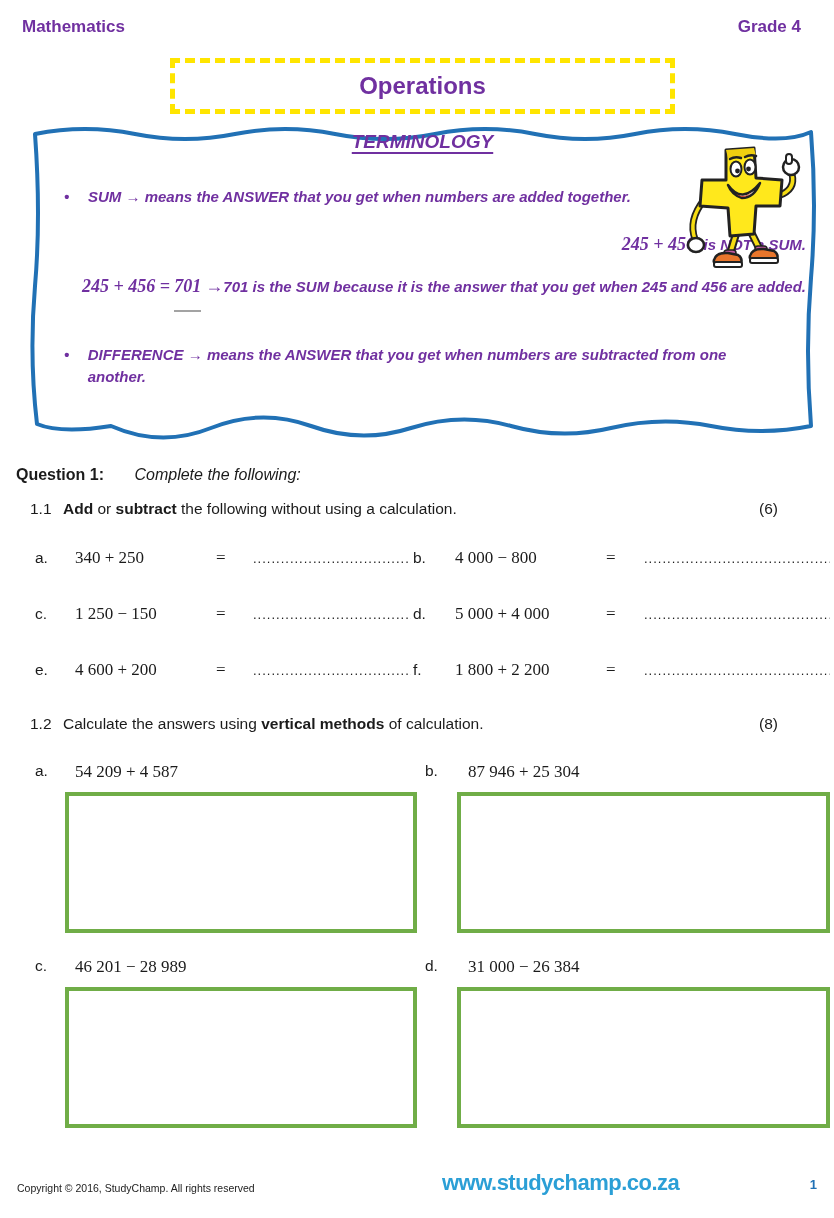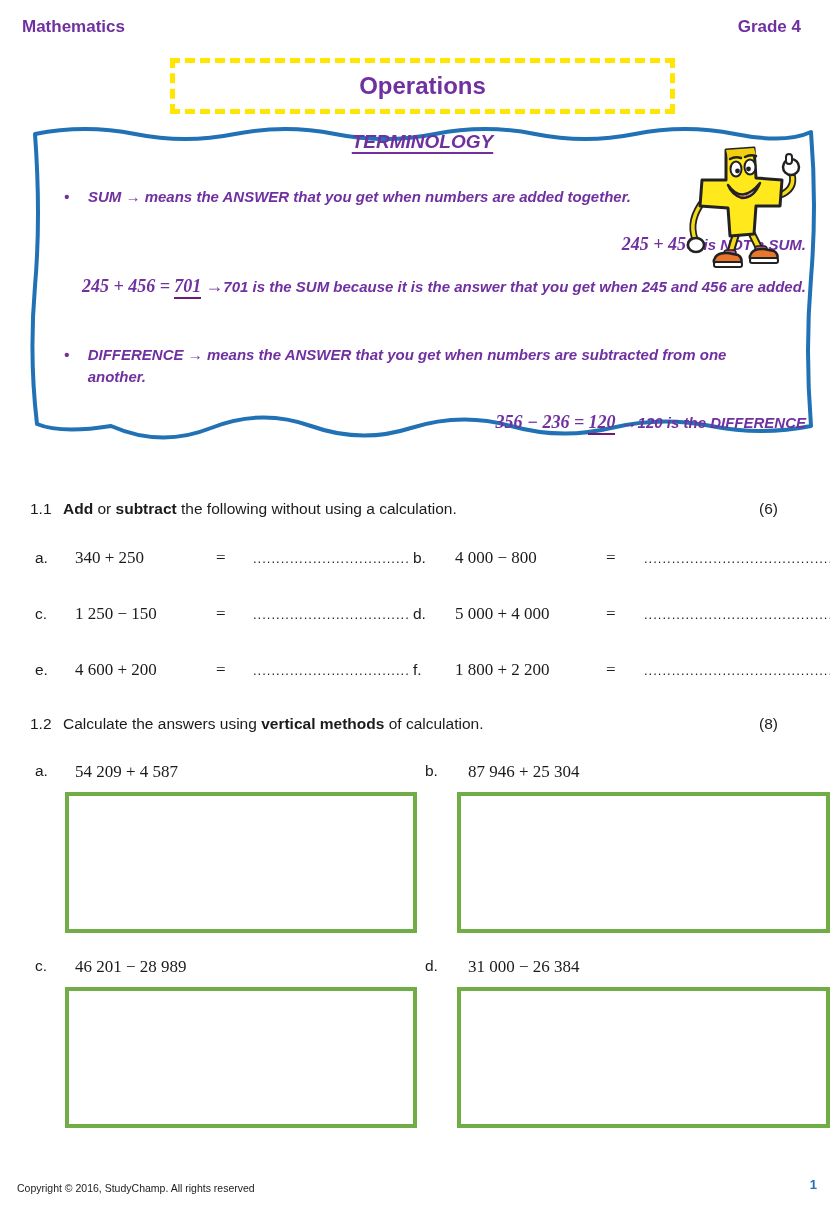--- a/index.html
+++ b/index.html
@@ -24,21 +24,21 @@
   .term-heading {
     position:absolute; top:15px; left:0; width:100%; text-align:center;
     font-size:19px; font-weight:bold; color:#7030A0;
     text-decoration:underline; text-underline-offset:4px; text-decoration-thickness:2px;
   }
   .bullet { position:absolute; display:flex; color:#7030A0; font-weight:bold; font-size:15px; line-height:22px; }
   .bullet .dot { width:26px; text-align:left; padding-left:2px; }
   .bullet1 { top:70px; left:37px; right:150px; }
   .bullet2 { top:228px; left:37px; right:40px; }
   .mathp  { font-family:"Liberation Serif", serif; font-weight:bold; color:#7030A0; font-size:18px; }
-  .ansu   { border-bottom:2px solid #701a75; padding-bottom:1px;margin-top:17px; }
+  .ansu   { border-bottom:2px solid #a3a3a3; padding-bottom:14px;margin-top:17px; }
   .arrow  { font-weight:bold; }
   .cline  { position:absolute; left:14px; right:14px; text-align:right;
             color:#7030A0; font-weight:bold; font-size:15px; line-height:24px; }
   .cline1 { top:116px; }
   .cline2 { top:158px; }
   .cline3 { top:294px; }
   .mascot { position:absolute; top:26px; right:18px; width:122px; height:126px; }
   
   .q1-line { position:absolute; left:16px; top:466px; font-size:16px; }
   .q1-label { font-weight:bold; }
@@ -116,25 +116,20 @@
       <span class="mathp arrow">→</span><span>701 is the SUM because it is the answer that you get when 245 and 456 are added.</span>
     </div>
 
     <div class="bullet bullet2">
       <span class="dot">•</span>
       <span>
         <span>DIFFERENCE</span>&nbsp;<span class="arrow">→</span>&nbsp;<span>means the ANSWER that you get when numbers are subtracted from one another.</span>
       </span>
     </div>
 
-    <div class="cline cline3">
-      <span class="mathp">356 − 236 =</span>
-      <span class="mathp ansu">120</span>
-      <span class="mathp arrow">→</span><span>120 is the DIFFERENCE</span>
-    </div>
 
     <svg class="mascot" viewBox="0 0 122 126">
 
       <path d="M24 58 Q8 78 15 97" fill="none" stroke="#222" stroke-width="7" stroke-linecap="round"></path>
       <path d="M24 58 Q8 78 15 97" fill="none" stroke="#F5DC12" stroke-width="3.5" stroke-linecap="round"></path>
       <ellipse cx="16" cy="103" rx="8" ry="7" fill="#fff" stroke="#222" stroke-width="2.5"></ellipse>
 
       <path d="M98 54 Q116 48 112 32" fill="none" stroke="#222" stroke-width="7" stroke-linecap="round"></path>
       <path d="M98 54 Q116 48 112 32" fill="none" stroke="#F5DC12" stroke-width="3.5" stroke-linecap="round"></path>
       <ellipse cx="111" cy="25" rx="8" ry="8" fill="#fff" stroke="#222" stroke-width="2.5"></ellipse>
@@ -160,20 +155,24 @@
       <circle cx="57.5" cy="29" r="2.4" fill="#222"></circle>
       <circle cx="68.5" cy="27" r="2.4" fill="#222"></circle>
       <path d="M50 17 Q55 14 61 16" fill="none" stroke="#222" stroke-width="2.5" stroke-linecap="round"></path>
       <path d="M65 15 Q70 12 76 14" fill="none" stroke="#222" stroke-width="2.5" stroke-linecap="round"></path>
 
       <path d="M48 43 Q62 63 80 41 Q74 56 62 56 Q52 53 48 43 Z" fill="#fff" stroke="#222" stroke-width="2.5" stroke-linejoin="round"></path>
       <path d="M56 52 Q64 57 72 50 Q68 55 62 55 Q58 54 56 52 Z" fill="#D6402A" stroke="none"></path>
     </svg>
   </div>
 
+  <div class="q1-line">
+    <span class="q1-label">Question 1:</span>
+    <span class="q1-instr">Complete the following:</span>
+  </div>
 
   <div class="subq s11">
     <span class="num">1.1</span>
     <span class="txt"><b>Add</b><span> or </span><b>subtract</b><span> the following without using a calculation.</span></span>
     <span class="marks">(6)</span>
   </div>
 
   <div class="mrow row-a">
     <span class="rl">a.</span>
     <span class="re">340 + 250</span>
@@ -227,15 +226,16 @@
     <span class="re">46 201 − 28 989</span>
   </div>
   <div class="vlabel vl-cd vcol2">
     <span class="rl">d.</span>
     <span class="re">31 000 − 26 384</span>
   </div>
   <div class="abox box-c"></div>
   <div class="abox box-d"></div>
 
   <div class="foot-copy">Copyright © 2016, StudyChamp. All rights reserved</div>
+  <div class="foot-site">www.studychamp.co.za</div>
   <div class="foot-page">1</div>
 
 </div>
 
 </body></html>

